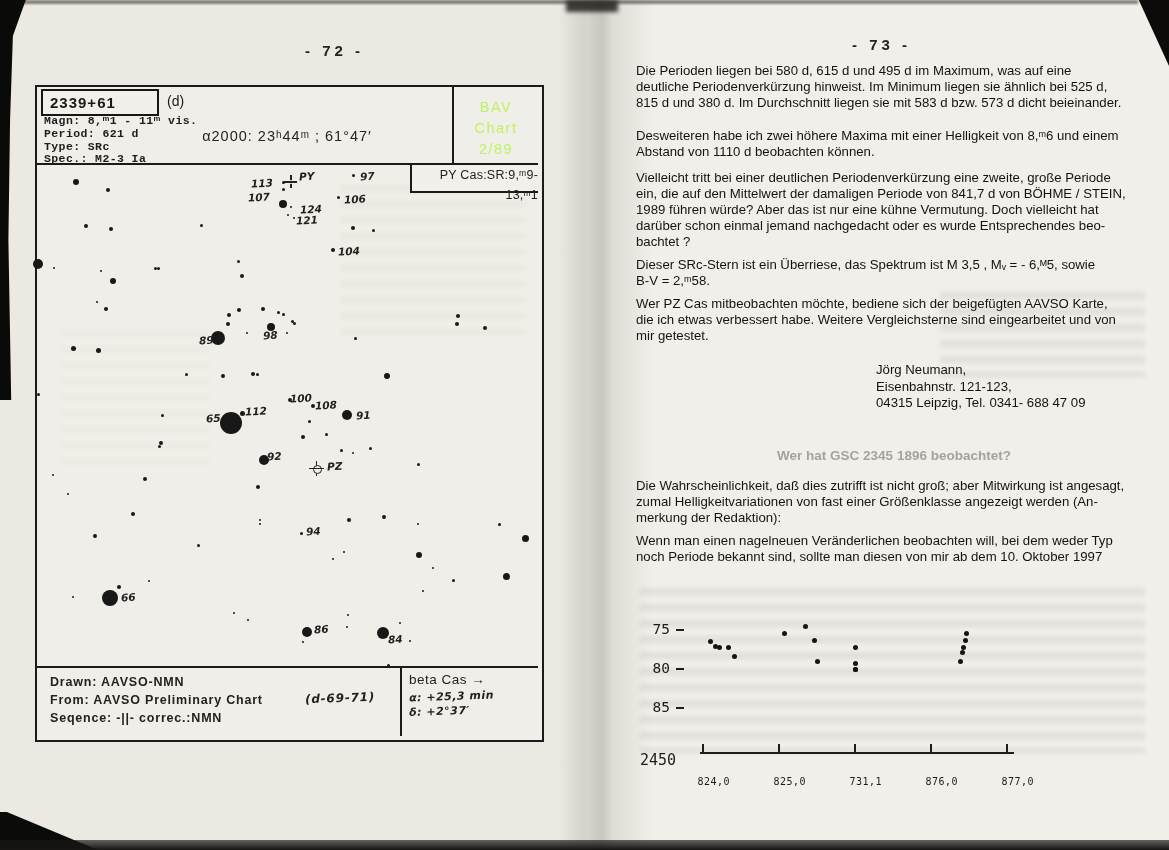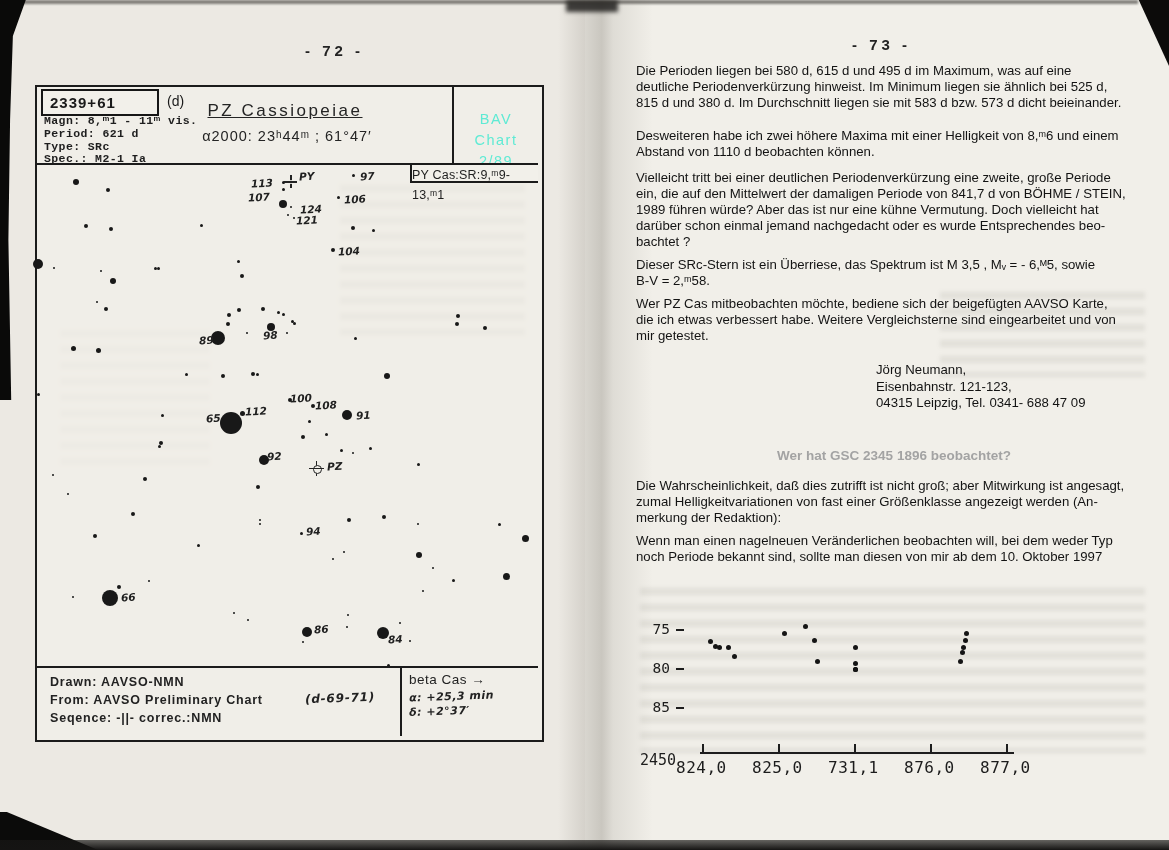--- a/index.html
+++ b/index.html
@@ -32,24 +32,24 @@
   .hdr-divider-bottom{left:0;top:76px;width:501px;height:2px;background:#1b1b1b;}
   .hdr-divider-right{left:415px;top:0;width:2px;height:76px;background:#1b1b1b;}
   .desig-box{left:4px;top:2px;width:114px;height:23px;border:2px solid #161616;
              font-weight:bold;font-size:15px;letter-spacing:1px;line-height:23px;text-indent:7px;background:#f2f0ea;}
   .desig-suffix{left:130px;top:6px;font-size:14px;}
   .hdr-line{left:7px;font-size:11.5px;letter-spacing:0.4px;color:#1e1e1e;font-weight:bold;
             font-family:Liberation Mono, monospace;}
   .chart-title{left:138px;top:14px;width:220px;text-align:center;font-size:17px;letter-spacing:2.5px;
                text-decoration:underline;color:#242424;}
   .chart-coords{left:130px;top:41px;width:240px;text-align:center;font-size:14.5px;letter-spacing:1px;color:#242424;}
-  .bav-box{left:417px;top:12px;width:84px;height:76px;font-size:14.5px;letter-spacing:1.5px;
-           text-align:center;padding-top:10px;line-height:21px;color:#5eead4;box-sizing:border-box;}
-  .py-strip{left:373px;top:76px;width:128px;height:20px;border:2px solid #1b1b1b;border-right:none;
-            font-size:12.5px;line-height:20px;text-align:left;letter-spacing:0.2px;background:#f2f0ea;color:#1e1e1e;box-sizing:border-box;}
+  .bav-box{left:417px;top:0;width:84px;height:76px;font-size:14.5px;letter-spacing:1.5px;
+           text-align:center;padding-top:10px;line-height:21px;color:#bef264;box-sizing:border-box;}
+  .py-strip{left:373px;top:76px;width:128px;height:30px;border:2px solid #1b1b1b;border-right:none;
+            font-size:12.5px;line-height:20px;text-align:right;letter-spacing:0.2px;background:#f2f0ea;color:#1e1e1e;box-sizing:border-box;}
   .starfield{left:0;top:80px;width:501px;height:499px;}
   .star{position:absolute;background:#181818;border-radius:50%;}
   .star-label{position:absolute;font-family:"DejaVu Sans",sans-serif;font-style:italic;
               font-size:10.5px;font-weight:bold;color:#202020;transform:rotate(-3deg);}
   .marker{position:absolute;width:13px;height:13px;}
   .marker.cross::before{content:"";position:absolute;left:6px;top:0;width:1.6px;height:13px;background:#222;}
   .marker.cross::after{content:"";position:absolute;left:0;top:6px;width:13px;height:1.6px;background:#222;}
   .marker .gap{position:absolute;left:4.5px;top:4.5px;width:4px;height:4px;background:#f1efe9;border-radius:50%;}
   .marker.target .ring{position:absolute;left:2.5px;top:2.5px;width:7px;height:7px;border:1.4px solid #222;border-radius:50%;background:#f1efe9;}
   .marker.target::before{content:"";position:absolute;left:6px;top:-1px;width:1.4px;height:15px;background:#222;}
@@ -66,22 +66,22 @@
            font-size:13.5px;color:#a3a3a3;}
   .address{position:absolute;left:876px;font-size:13.2px;line-height:16.5px;white-space:pre-line;color:#131313;}
   
   .lc{position:absolute;left:628px;top:600px;width:410px;height:185px;}
   .lc *{position:absolute;}
   .lc-plot{left:72px;top:0;width:314px;height:152px;border-bottom:2.5px solid #1d1d1d;}
   .lc-ylabel{left:8px;width:34px;text-align:right;font-family:"DejaVu Sans Mono",monospace;
              font-size:14.5px;color:#1c1c1c;}
   .lc-ydash{left:48px;width:8px;height:2px;background:#1c1c1c;}
   .lc-xtick{bottom:0;width:2px;height:8px;background:#1d1d1d;}
-  .lc-xlabel{top:158px;width:54px;text-align:left;font-family:"DejaVu Sans Mono",monospace;
-             font-size:16px;letter-spacing:0.5px;color:#1c1c1c;}
+  .lc-xlabel{top:176px;width:54px;text-align:right;font-family:"DejaVu Sans Mono",monospace;
+             font-size:10px;letter-spacing:0.5px;color:#1c1c1c;}
   .lc-prefix{left:12px;top:151px;font-family:"DejaVu Sans Mono",monospace;font-size:15px;color:#1c1c1c;}
   .lc-point{width:5px;height:5px;border-radius:50%;background:#151515;}
 </style>
 </head>
 <body>
 
 <div class="paper"></div>
 <div class="left-tint"></div>
 
 <div class="bleed" style="left:340px;top:185px;width:185px;height:150px;"></div>
@@ -95,23 +95,22 @@
 <div class="chart-box">
   <div class="hdr-divider-bottom"></div>
   <div class="hdr-divider-right"></div>
 
   <div class="desig-box">2339+61</div>
   <div class="desig-suffix">(d)</div>
 
   <div class="hdr-line" style="top:27px;">Magn: 8,ᵐ1 - 11ᵐ vis.</div>
   <div class="hdr-line" style="top:40px;">Period: 621 d</div>
   <div class="hdr-line" style="top:53px;">Type: SRc</div>
-  <div class="hdr-line" style="top:65px;">Spec.: M2-1 Ia</div>
-
-  <div class="chart-title">PZ Cassiopeiae</div>
+  <div class="hdr-line" style="top:65px;">Spec.: M2-3 Ia</div>
+
   <div class="chart-coords">α2000: 23ʰ44ᵐ ;  61°47′</div>
 
   <div class="bav-box" style="white-space:pre-line;">BAV
 Chart
 2/89</div>
 
   <div class="py-strip">PY Cas:SR:9,ᵐ9-13,ᵐ1</div>
 
   <div class="starfield" id="starfield">
       <div class="star" style="left: 36px; top: 12px; height: 6px; width: 6px;"></div>

